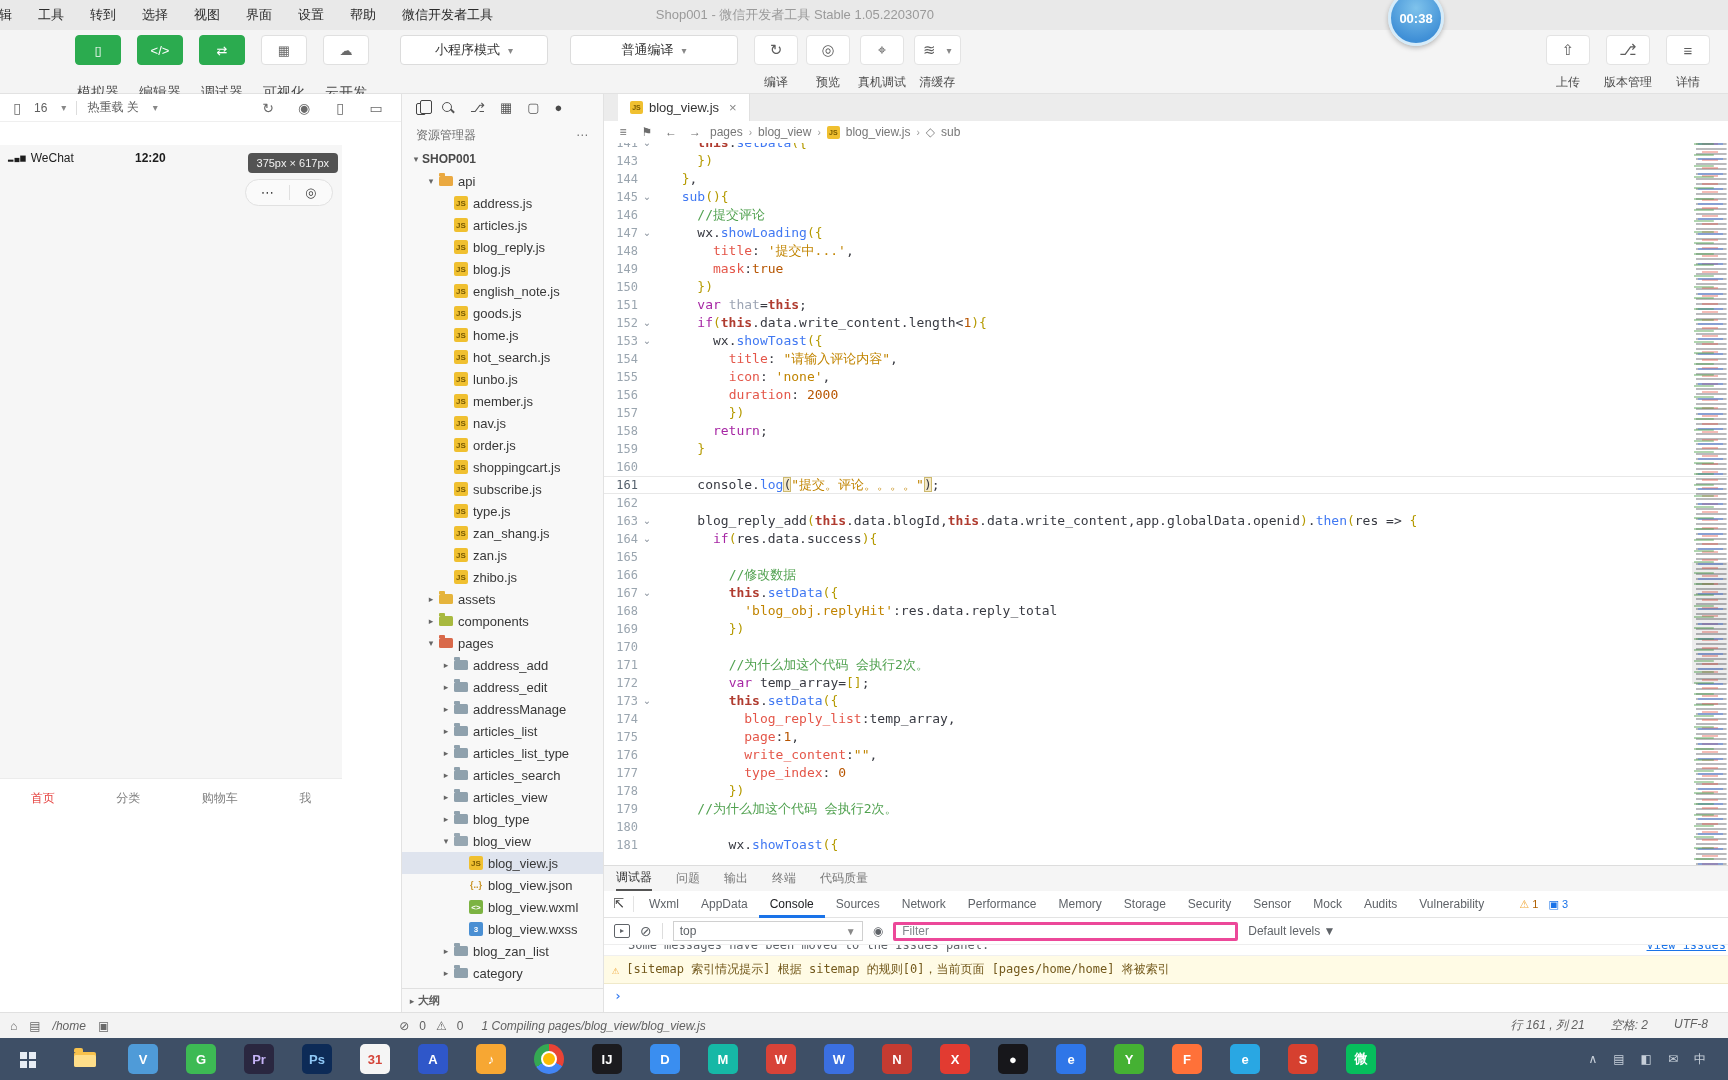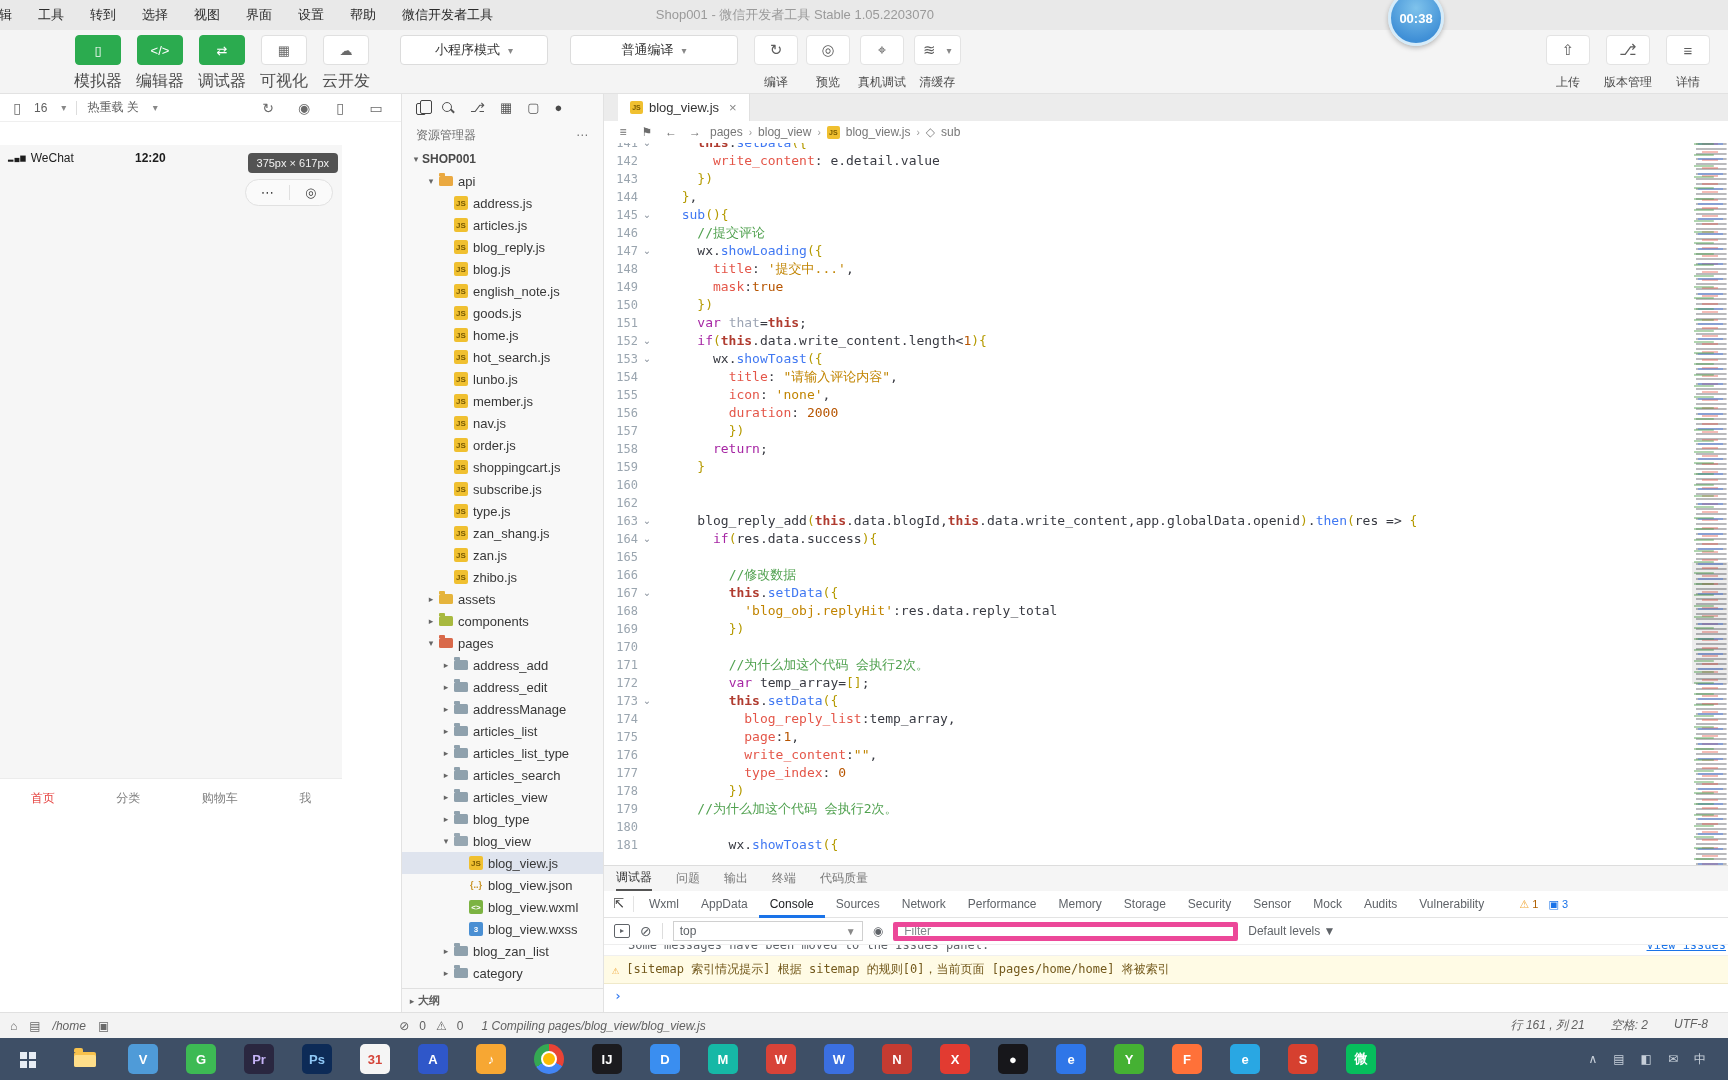--- a/index.html
+++ b/index.html
@@ -11,21 +11,21 @@
   .menu-item:first-child { margin-left:-14px; }
   .win-title { position:absolute; left:46%; transform:translateX(-50%); color:#9a9a9a; font-size:13px; white-space:nowrap; }
   .timer-badge { position:absolute; left:1388px; top:-10px; width:56px; height:56px; border-radius:50%; background:radial-gradient(circle at 50% 30%, #7fc3ec, #3f8fd6 75%); border:3px solid #d5ebf9; color:#fff; font-size:13px; font-weight:bold; display:flex; align-items:center; justify-content:center; z-index:50; box-shadow:0 2px 5px rgba(0,0,0,.25); }
 
   
   .toolbar { position:absolute; left:0; top:30px; width:100%; height:64px; background:#f4f4f4; border-bottom:1px solid #e2e2e2; display:flex; align-items:flex-start; }
   .tb-group { display:flex; gap:10px; margin-left:72px; margin-top:5px; }
   .tbtn { display:flex; flex-direction:column; align-items:center; width:52px; cursor:pointer; }
   .tbtn-ico { width:46px; height:30px; border-radius:4px; background:#fff; border:1px solid #e0e0e0; color:#6a6a6a; display:flex; align-items:center; justify-content:center; font-size:13px; }
   .tbtn.green .tbtn-ico { background:#2bab4f; border-color:#2bab4f; color:#fff; }
-  .tbtn-label { font-size:16px; color:#4c4c4c; margin-top:6px; white-space:nowrap; }
+  .tbtn-label { font-size:14px; color:#4c4c4c; margin-top:19px; white-space:nowrap; }
   .tb-select { height:30px; background:#fff; border:1px solid #dcdcdc; border-radius:4px; display:flex; align-items:center; justify-content:center; padding:0 10px; font-size:13px; color:#333; margin-top:5px; cursor:pointer; }
   .sel-mode { width:148px; margin-left:28px; }
   .sel-compile { width:168px; margin-left:22px; }
   .caret { color:#888; font-size:10px; margin-left:8px; }
   .tb-actions { display:flex; gap:8px; margin-left:16px; margin-top:5px; }
   .abtn { display:flex; flex-direction:column; align-items:center; cursor:pointer; }
   .abtn-ico { min-width:44px; height:30px; padding:0 8px; border-radius:4px; background:#fff; border:1px solid #e3e3e3; color:#5d5d5d; display:flex; align-items:center; justify-content:center; font-size:15px; gap:3px; }
   .abtn-label { font-size:12px; color:#4c4c4c; margin-top:9px; white-space:nowrap; }
   .tb-right { position:absolute; right:18px; top:5px; display:flex; gap:14px; }
 
@@ -111,21 +111,21 @@
   .dt-tab { padding:0 11px; height:27px; display:flex; align-items:center; cursor:pointer; }
   .dt-tab.active { color:#202124; box-shadow:inset 0 -3px 0 #1a73e8; }
   .dt-badges { position:absolute; right:160px; display:flex; gap:10px; font-size:11px; align-items:center; }
   .bdg-warn { color:#b06000; } .bdg-warn::before { content:"⚠"; color:#f0a93c; margin-right:3px; }
   .bdg-msg { color:#1a73e8; } .bdg-msg::before { content:"▣"; color:#1a73e8; margin-right:3px; }
   .dt-toolbar { height:27px; display:flex; align-items:center; gap:10px; padding-left:10px; border-bottom:1px solid #eee; font-size:12px; color:#5f6368; }
   .ct-ico { font-size:12px; color:#5f6368; cursor:pointer; }
   .frame-ico { width:16px; height:14px; border:1.4px solid #5f6368; border-radius:2px; text-align:center; font-size:8px; line-height:12px; cursor:pointer; }
   .ct-sep { width:1px; height:16px; background:#ddd; }
   .top-select { width:190px; height:20px; border:1px solid #d0d0d0; background:#fff; display:flex; align-items:center; justify-content:space-between; padding:0 6px; cursor:pointer; }
-  .filter-input { width:345px; height:19px; border:5px solid #ec4899; border-radius:2px; font-size:12px; padding:0 6px; color:#333; font-family:"Liberation Sans",sans-serif; }
+  .filter-input { width:345px; height:19px; border:3px solid #ec4899; border-radius:2px; font-size:12px; padding:0 6px; color:#333; font-family:"Liberation Sans",sans-serif; }
   .filter-input::placeholder { color:#80868b; }
   .levels { cursor:pointer; }
   .console { font-family:"DejaVu Sans Mono",monospace; font-size:12px; }
   .con-info { height:11px; overflow:hidden; border-bottom:1px solid #f0f0f0; position:relative; }
   .con-info-inner { margin-top:-7px; color:#5f6368; padding-left:24px; display:flex; }
   .con-info-link { position:absolute; right:2px; top:-7px; color:#1a73e8; text-decoration:underline; white-space:nowrap; }
   .con-warn { background:#fffbe5; border-bottom:1px solid #f0e9c9; padding:5px 8px 5px 8px; color:#73591c; display:flex; gap:7px; align-items:center; }
   .warn-tri { color:#f0a93c; font-size:12px; }
   .con-prompt { color:#367cf1; font-weight:bold; padding:4px 0 0 10px; font-size:13px; }
 
@@ -504,39 +504,39 @@
         <span class="jsicon">JS</span>
         <span class="bc-item">blog_view.js</span>
         <span class="bc-sep">›</span>
         <span style="color: rgb(136, 136, 136);">◇</span>
         <span class="bc-item">sub</span>
       </span>
   </div>
   <div class="code-area">
     <div class="code-scroll" id="code-lines">
         <div class="cl"><span class="gut">141</span><span class="fold">⌄</span><span class="ctext"><span class="tk-p">    </span><span class="tk-t">this</span><span class="tk-d">.</span><span class="tk-f">setData</span><span class="tk-y">({</span></span></div>
-        <div class="cl"><span class="gut">142</span><span class="fold"></span><span class="ctext"><span class="tk-p">      </span><span class="tk-r">write_content</span><span class="tk-d">: </span><span class="tk-p">e.detail.value</span></span></div>
         <div class="cl"><span class="gut">143</span><span class="fold"></span><span class="ctext"><span class="tk-p">    </span><span class="tk-y">})</span></span></div>
         <div class="cl"><span class="gut">144</span><span class="fold"></span><span class="ctext"><span class="tk-p">  </span><span class="tk-y">}</span><span class="tk-d">,</span></span></div>
         <div class="cl"><span class="gut">145</span><span class="fold">⌄</span><span class="ctext"><span class="tk-p">  </span><span class="tk-f">sub</span><span class="tk-y">(){</span></span></div>
         <div class="cl"><span class="gut">146</span><span class="fold"></span><span class="ctext"><span class="tk-p">    </span><span class="tk-c">//提交评论</span></span></div>
         <div class="cl"><span class="gut">147</span><span class="fold">⌄</span><span class="ctext"><span class="tk-p">    wx</span><span class="tk-d">.</span><span class="tk-f">showLoading</span><span class="tk-y">({</span></span></div>
         <div class="cl"><span class="gut">148</span><span class="fold"></span><span class="ctext"><span class="tk-p">      </span><span class="tk-r">title</span><span class="tk-d">: </span><span class="tk-s">'提交中...'</span><span class="tk-d">,</span></span></div>
         <div class="cl"><span class="gut">149</span><span class="fold"></span><span class="ctext"><span class="tk-p">      </span><span class="tk-r">mask</span><span class="tk-d">:</span><span class="tk-n">true</span></span></div>
         <div class="cl"><span class="gut">150</span><span class="fold"></span><span class="ctext"><span class="tk-p">    </span><span class="tk-y">})</span></span></div>
         <div class="cl"><span class="gut">151</span><span class="fold"></span><span class="ctext"><span class="tk-p">    </span><span class="tk-k">var</span><span class="tk-p"> </span><span class="tk-g">that</span><span class="tk-d">=</span><span class="tk-t">this</span><span class="tk-d">;</span></span></div>
         <div class="cl"><span class="gut">152</span><span class="fold">⌄</span><span class="ctext"><span class="tk-p">    </span><span class="tk-k">if</span><span class="tk-y">(</span><span class="tk-t">this</span><span class="tk-p">.data.write_content.length</span><span class="tk-d">&lt;</span><span class="tk-n">1</span><span class="tk-y">){</span></span></div>
         <div class="cl"><span class="gut">153</span><span class="fold">⌄</span><span class="ctext"><span class="tk-p">      wx</span><span class="tk-d">.</span><span class="tk-f">showToast</span><span class="tk-y">({</span></span></div>
         <div class="cl"><span class="gut">154</span><span class="fold"></span><span class="ctext"><span class="tk-p">        </span><span class="tk-r">title</span><span class="tk-d">: </span><span class="tk-s">"请输入评论内容"</span><span class="tk-d">,</span></span></div>
         <div class="cl"><span class="gut">155</span><span class="fold"></span><span class="ctext"><span class="tk-p">        </span><span class="tk-r">icon</span><span class="tk-d">: </span><span class="tk-s">'none'</span><span class="tk-d">,</span></span></div>
         <div class="cl"><span class="gut">156</span><span class="fold"></span><span class="ctext"><span class="tk-p">        </span><span class="tk-r">duration</span><span class="tk-d">: </span><span class="tk-n">2000</span></span></div>
         <div class="cl"><span class="gut">157</span><span class="fold"></span><span class="ctext"><span class="tk-p">        </span><span class="tk-y">})</span></span></div>
         <div class="cl"><span class="gut">158</span><span class="fold"></span><span class="ctext"><span class="tk-p">      </span><span class="tk-k">return</span><span class="tk-d">;</span></span></div>
         <div class="cl"><span class="gut">159</span><span class="fold"></span><span class="ctext"><span class="tk-p">    </span><span class="tk-y">}</span></span></div>
         <div class="cl"><span class="gut">160</span><span class="fold"></span><span class="ctext"></span></div>
+        <div class="cl current"><span class="gut">161</span><span class="fold"></span><span class="ctext"><span class="tk-p">    console</span><span class="tk-d">.</span><span class="tk-f">log</span><span class="tk-hb">(</span><span class="tk-s">"提交。评论。。。。"</span><span class="tk-hb">)</span><span class="tk-d">;</span></span></div>
         <div class="cl"><span class="gut">162</span><span class="fold"></span><span class="ctext"></span></div>
         <div class="cl"><span class="gut">163</span><span class="fold">⌄</span><span class="ctext"><span class="tk-p">    blog_reply_add</span><span class="tk-y">(</span><span class="tk-t">this</span><span class="tk-p">.data.blogId,</span><span class="tk-t">this</span><span class="tk-p">.data.write_content,app.globalData.openid</span><span class="tk-y">)</span><span class="tk-d">.</span><span class="tk-f">then</span><span class="tk-y">(</span><span class="tk-p">res </span><span class="tk-d">=&gt;</span><span class="tk-p"> </span><span class="tk-y">{</span></span></div>
         <div class="cl"><span class="gut">164</span><span class="fold">⌄</span><span class="ctext"><span class="tk-p">      </span><span class="tk-k">if</span><span class="tk-y">(</span><span class="tk-p">res.data.success</span><span class="tk-y">){</span></span></div>
         <div class="cl"><span class="gut">165</span><span class="fold"></span><span class="ctext"></span></div>
         <div class="cl"><span class="gut">166</span><span class="fold"></span><span class="ctext"><span class="tk-p">        </span><span class="tk-c">//修改数据</span></span></div>
         <div class="cl"><span class="gut">167</span><span class="fold">⌄</span><span class="ctext"><span class="tk-p">        </span><span class="tk-t">this</span><span class="tk-d">.</span><span class="tk-f">setData</span><span class="tk-y">({</span></span></div>
         <div class="cl"><span class="gut">168</span><span class="fold"></span><span class="ctext"><span class="tk-p">          </span><span class="tk-s">'blog_obj.replyHit'</span><span class="tk-d">:</span><span class="tk-p">res.data.reply_total</span></span></div>
         <div class="cl"><span class="gut">169</span><span class="fold"></span><span class="ctext"><span class="tk-p">        </span><span class="tk-y">})</span></span></div>
         <div class="cl"><span class="gut">170</span><span class="fold"></span><span class="ctext"></span></div>
         <div class="cl"><span class="gut">171</span><span class="fold"></span><span class="ctext"><span class="tk-p">        </span><span class="tk-c">//为什么加这个代码 会执行2次。</span></span></div>

